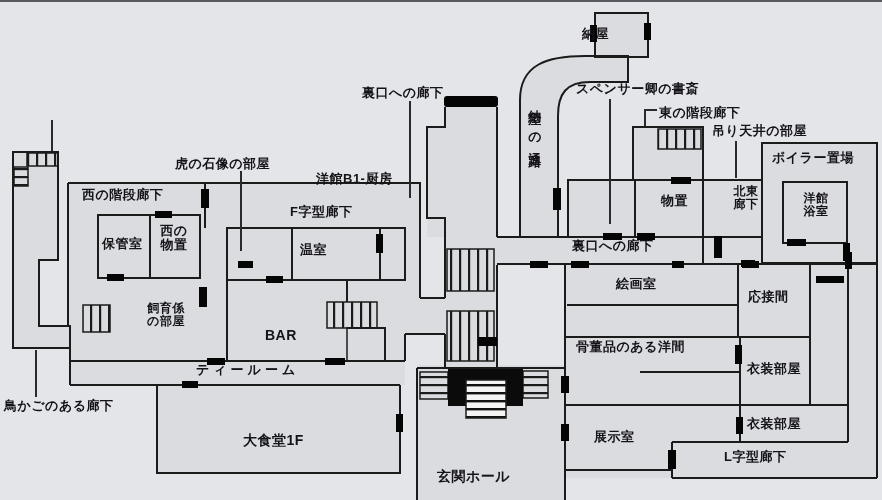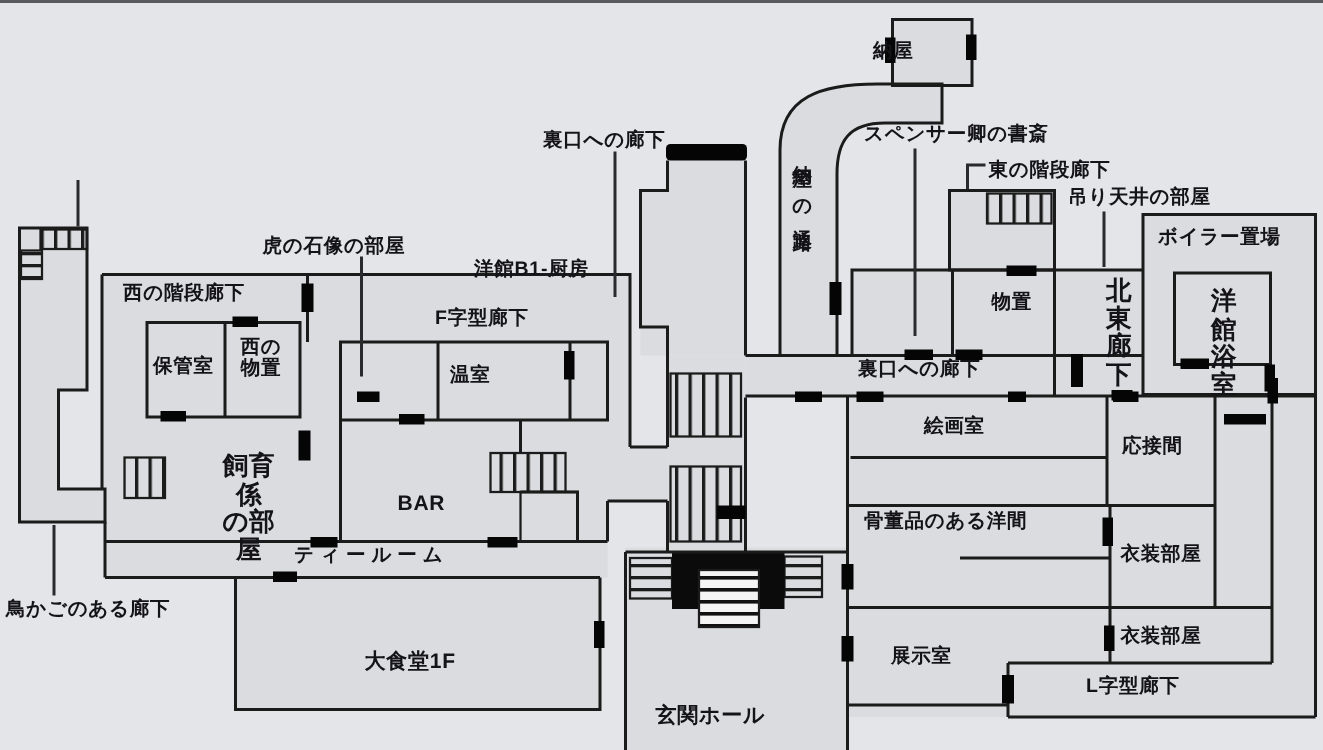--- a/index.html
+++ b/index.html
@@ -2,21 +2,21 @@
 <html><head>
 <meta charset="utf-8">
 <style>
   html,body{margin:0;padding:0;background:#e6e7ea;}
   .stage{position:relative;width:882px;height:500px;background:#e4e5e8;overflow:hidden;
          font-family:"Liberation Sans","DejaVu Sans",sans-serif;}
   .topedge{position:absolute;left:0;top:0;width:882px;height:2px;background:#585a60;}
   svg{position:absolute;left:0;top:0;}
   .lbl{position:absolute;color:#141418;font-weight:bold;font-size:13px;line-height:1.1;
        white-space:pre-line;letter-spacing:0.5px;}
-  .lbl.small{font-size:17px;}
+  .lbl.small{font-size:12px;}
   .lbl.big{font-size:14px;margin-top:19px;}
   .lbl.center{text-align:center;}
   .vert{writing-mode:vertical-rl;text-orientation:upright;letter-spacing:3px;}
   .spread{letter-spacing:4px;text-align:right;}
 </style>
 </head>
 <body>
 
 <div class="stage">
   <div class="topedge"></div>

